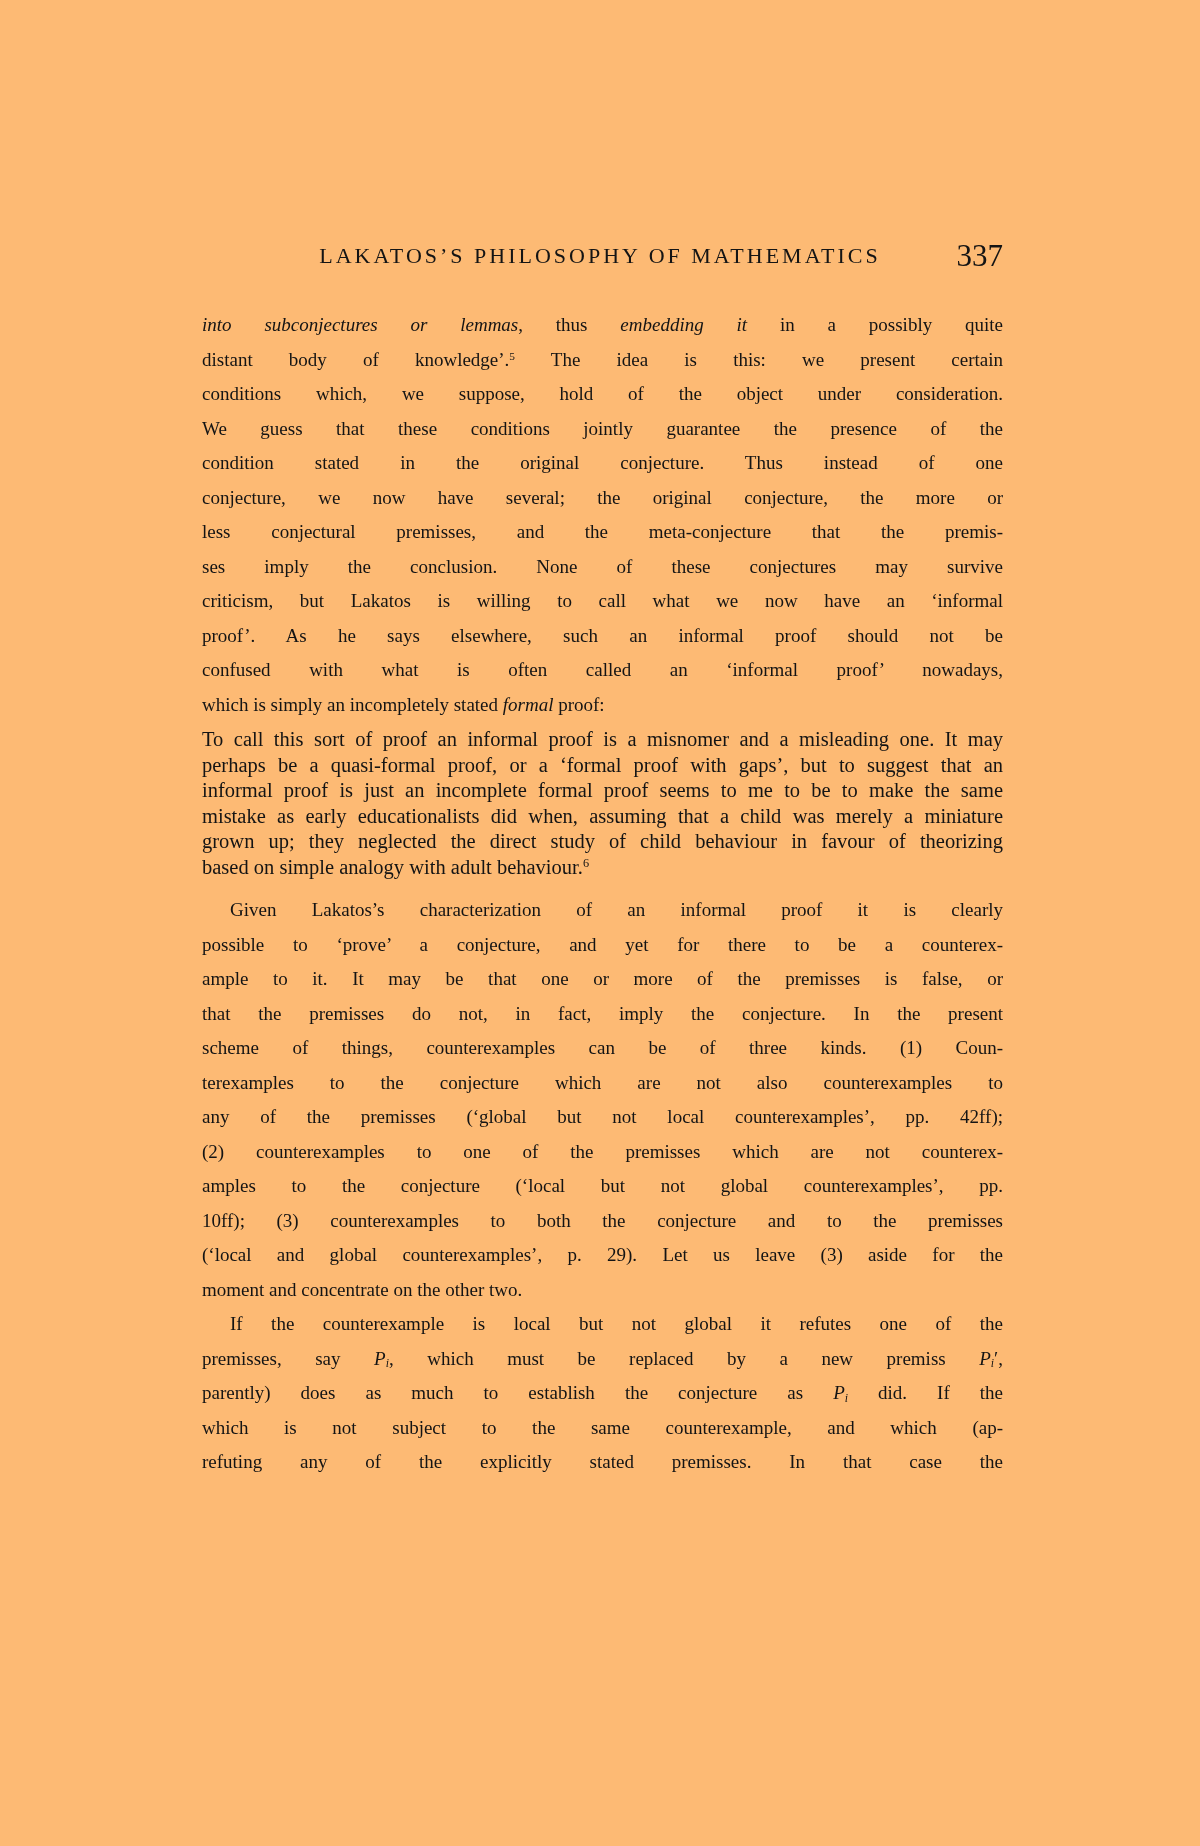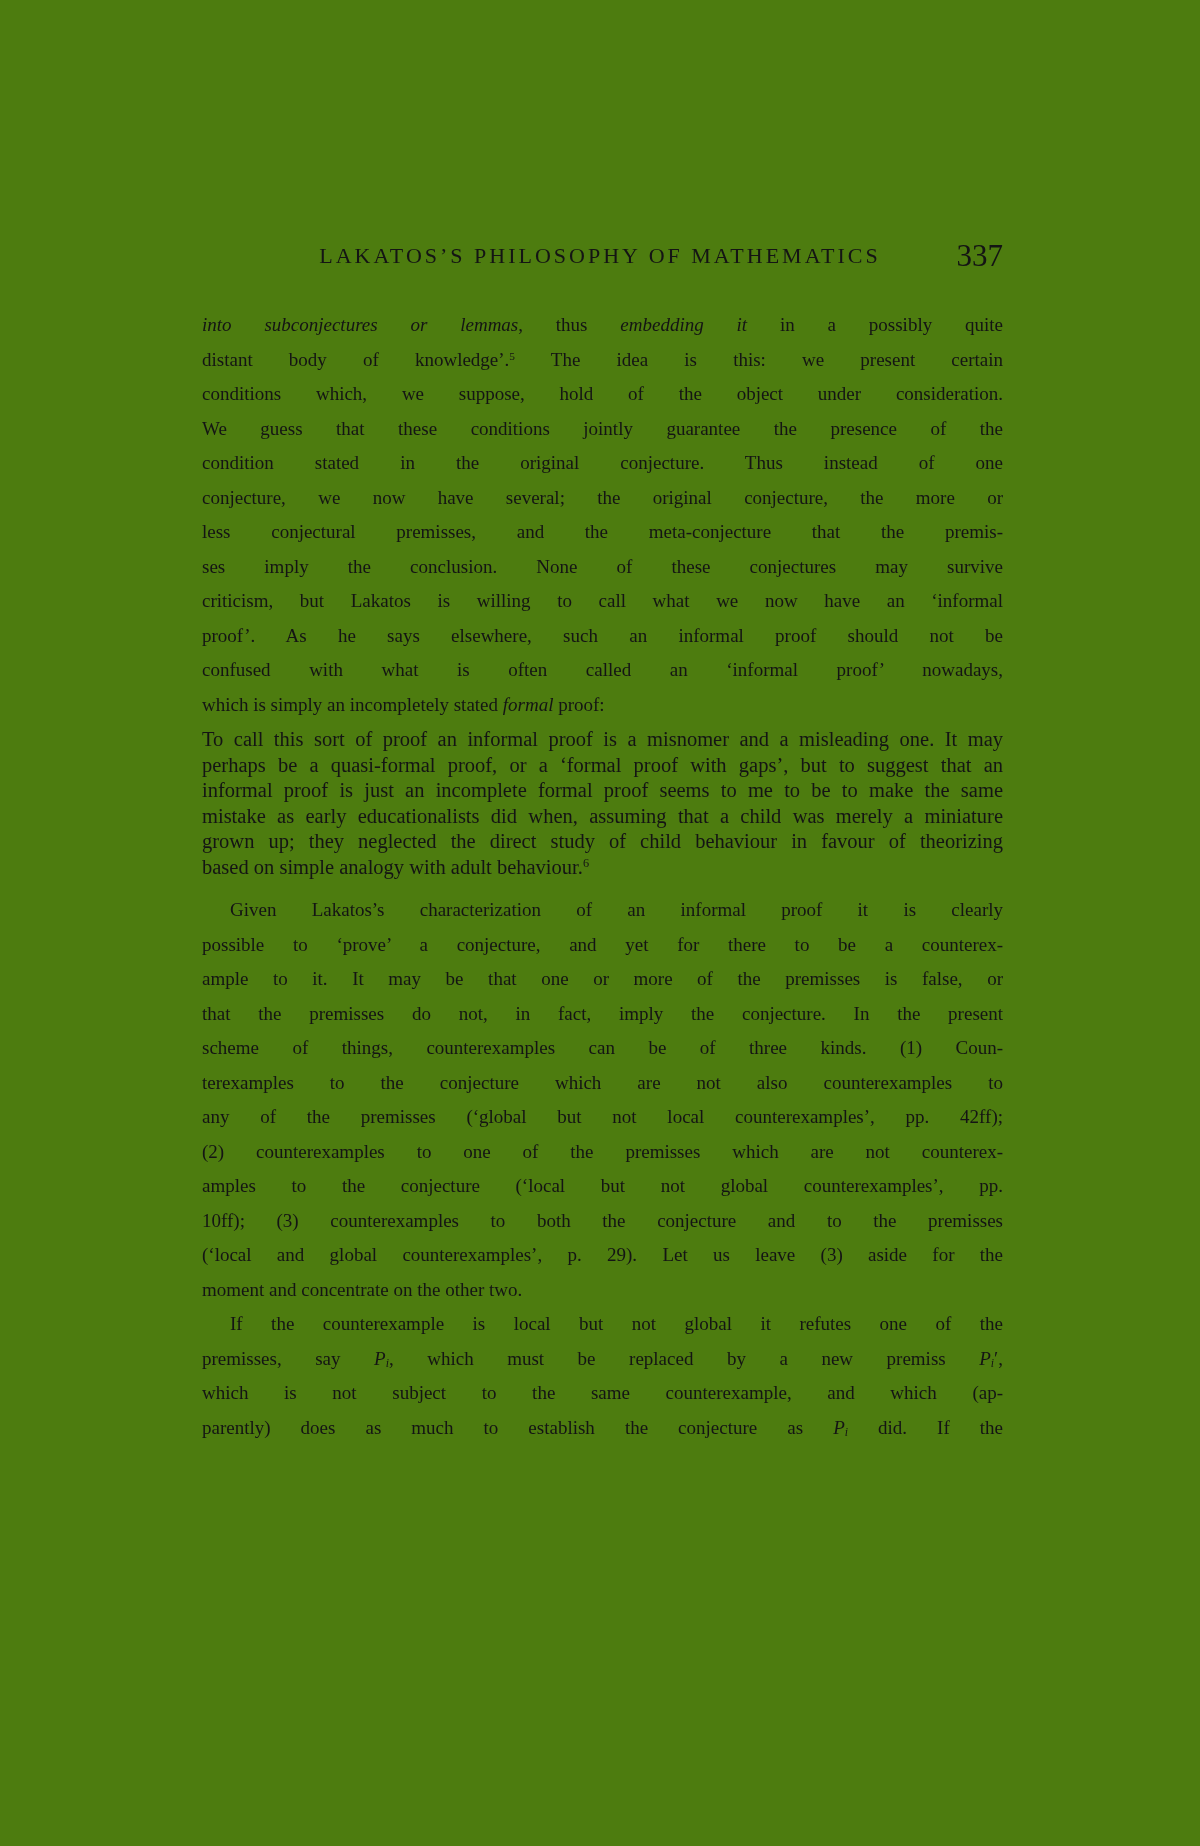--- a/index.html
+++ b/index.html
@@ -1,20 +1,20 @@
 <!DOCTYPE html>
 <html><head>
 <meta charset="utf-8">
 <style>
   html,body { margin:0; padding:0; background:#888; }
   .page {
     position:relative;
     width:1200px; height:1846px;
     margin:0 auto;
-    background:#4d7c0f;
+    background:#fdba74;
     color:#141414;
     font-family:"Liberation Serif","DejaVu Serif",serif;
     overflow:hidden;
   }
   .running-head {
     position:absolute; top:240px; left:0; width:1200px; height:32px;
     line-height:32px;
   }
   .running-title {
     position:absolute; left:0; width:1200px;
@@ -80,17 +80,18 @@
       <div class="line">any of the premisses (‘global but not local counterexamples’, pp. 42ff);</div>
       <div class="line">(2) counterexamples to one of the premisses which are not counterex-</div>
       <div class="line">amples to the conjecture (‘local but not global counterexamples’, pp.</div>
       <div class="line">10ff); (3) counterexamples to both the conjecture and to the premisses</div>
       <div class="line">(‘local and global counterexamples’, p. 29). Let us leave (3) aside for the</div>
       <div class="line last">moment and concentrate on the other two.</div>
     </div>
   <div class="para body" style="top:1307px">
       <div class="line indent">If the counterexample is local but not global it refutes one of the</div>
       <div class="line">premisses, say <i>P<sub>i</sub></i>, which must be replaced by a new premiss <i>P<sub>i</sub></i>′,</div>
+      <div class="line">parently) does as much to establish the conjecture as <i>P<sub>i</sub></i> did. If the</div>
       <div class="line">which is not subject to the same counterexample, and which (ap-</div>
-      <div class="line">parently) does as much to establish the conjecture as <i>P<sub>i</sub></i> did. If the</div>
+      <div class="line">refuting any of the explicitly stated premisses. In that case the</div>
     </div>
 
 </div>
 
 </body></html>

